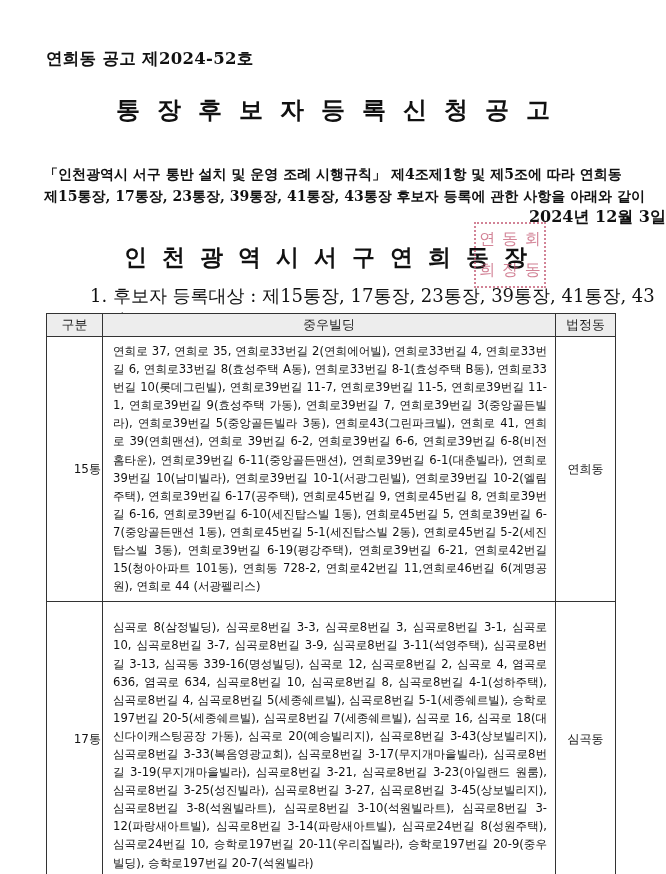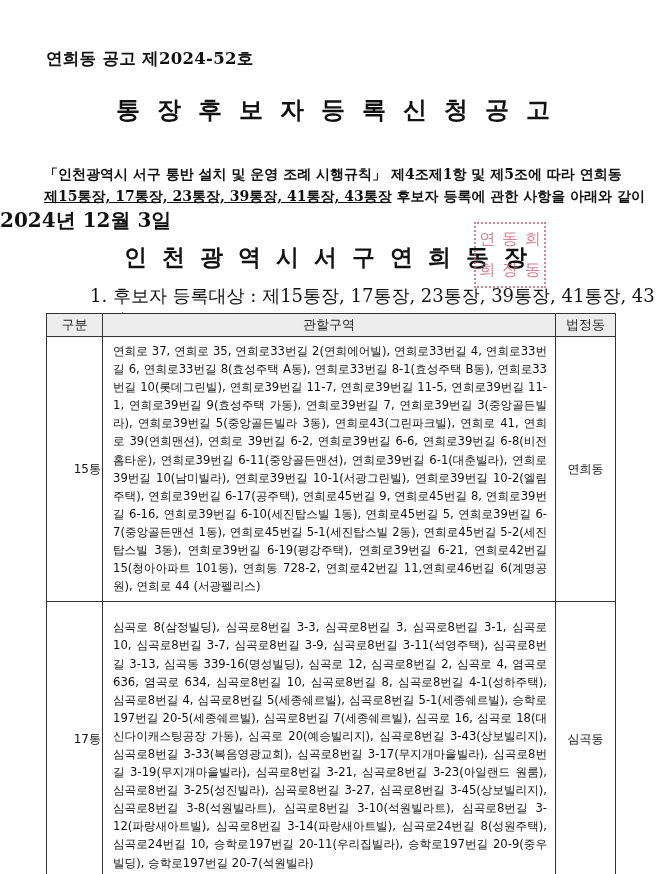--- a/index.html
+++ b/index.html
@@ -4,22 +4,22 @@
 <style>
   html, body { margin: 0; padding: 0; background: #ffffff; }
   body { width: 666px; height: 874px; position: relative; overflow: hidden;
          font-family: "DejaVu Serif", "Liberation Serif", serif; color: #111; }
   .notice-no { position: absolute; left: 46px; top: 48px; font-size: 16.5px; font-weight: bold; letter-spacing: 0.3px; }
   .main-title { position: absolute; left: 0; width: 666px; top: 94px; text-align: center;
                 font-size: 24px; font-weight: bold; letter-spacing: 17px; padding-left: 17px; box-sizing: border-box; }
   .intro { position: absolute; left: 44px; width: 590px; top: 128px; font-size: 14px; line-height: 21.5px;
            text-align: justify; font-weight: bold; margin-top: 36px; }
   .intro .line { display: block; white-space: nowrap; }
-  .intro .ul { text-decoration: underline; }
-  .date { position: absolute; left: 0; width: 666px; top: 207px; text-align: left; font-size: 20px; font-weight: bold; }
+  .intro .ul { }
+  .date { position: absolute; left: 0; width: 666px; top: 207px; text-align: right; font-size: 16px; font-weight: bold; }
   .issuer { position: absolute; left: 0; width: 666px; top: 242px; text-align: center; font-size: 23px; font-weight: bold;
             letter-spacing: 15px; box-sizing: border-box; }
   .stamp { position: absolute; left: 474px; top: 222px; width: 72px; height: 66px;
            border: 2px dotted #c45a74; box-sizing: border-box; opacity: 0.75;
            display: grid; grid-template-columns: 1fr 1fr 1fr; grid-template-rows: 1fr 1fr; }
   .stamp span { color: #c45a74; font-family: "DejaVu Sans", sans-serif; font-size: 16px; text-align: center; line-height: 30px; }
   .section { position: absolute; left: 46px; top: 284px; font-size: 18px; font-weight: normal; margin-left: 44px; }
   table.areas { position: absolute; left: 46px; top: 313px; width: 570px; border-collapse: collapse; font-size: 11.6px;
                 font-family: "DejaVu Sans", sans-serif; }
   table.areas th, table.areas td { border: 1px solid #333; margin-top: 13px; }
@@ -55,21 +55,21 @@
   <span>장</span>
   <span>동</span>
 </div>
 
 <div class="section">1. 후보자 등록대상 : 제15통장, 17통장, 23통장, 39통장, 41통장, 43통장</div>
 
 <table class="areas">
   <thead>
     <tr>
       <th>구분</th>
-      <th>관할구역</th>
+      <th>중우빌딩</th>
       <th>법정동</th>
     </tr>
   </thead>
   <tbody>
     <tr class="row15">
       <td class="gubun">15통</td>
       <td class="area">연희로 37, 연희로 35, 연희로33번길 2(연희에어빌), 연희로33번길 4, 연희로33번길 6, 연희로33번길 8(효성주택 A동), 연희로33번길 8-1(효성주택 B동), 연희로33번길 10(롯데그린빌), 연희로39번길 11-7, 연희로39번길 11-5, 연희로39번길 11-1, 연희로39번길 9(효성주택 가동), 연희로39번길 7, 연희로39번길 3(중앙골든빌라), 연희로39번길 5(중앙골든빌라 3동), 연희로43(그린파크빌), 연희로 41, 연희로 39(연희맨션), 연희로 39번길 6-2, 연희로39번길 6-6, 연희로39번길 6-8(비전홈타운), 연희로39번길 6-11(중앙골든맨션), 연희로39번길 6-1(대춘빌라), 연희로39번길 10(남미빌라), 연희로39번길 10-1(서광그린빌), 연희로39번길 10-2(엘림주택), 연희로39번길 6-17(공주택), 연희로45번길 9, 연희로45번길 8, 연희로39번길 6-16, 연희로39번길 6-10(세진탑스빌 1동), 연희로45번길 5, 연희로39번길 6-7(중앙골든맨션 1동), 연희로45번길 5-1(세진탑스빌 2동), 연희로45번길 5-2(세진탑스빌 3동), 연희로39번길 6-19(평강주택), 연희로39번길 6-21, 연희로42번길 15(청아아파트 101동), 연희동 728-2, 연희로42번길 11,연희로46번길 6(계명공원), 연희로 44 (서광펠리스)</td>
       <td class="dong">연희동</td>
     </tr>
     <tr class="row17">

